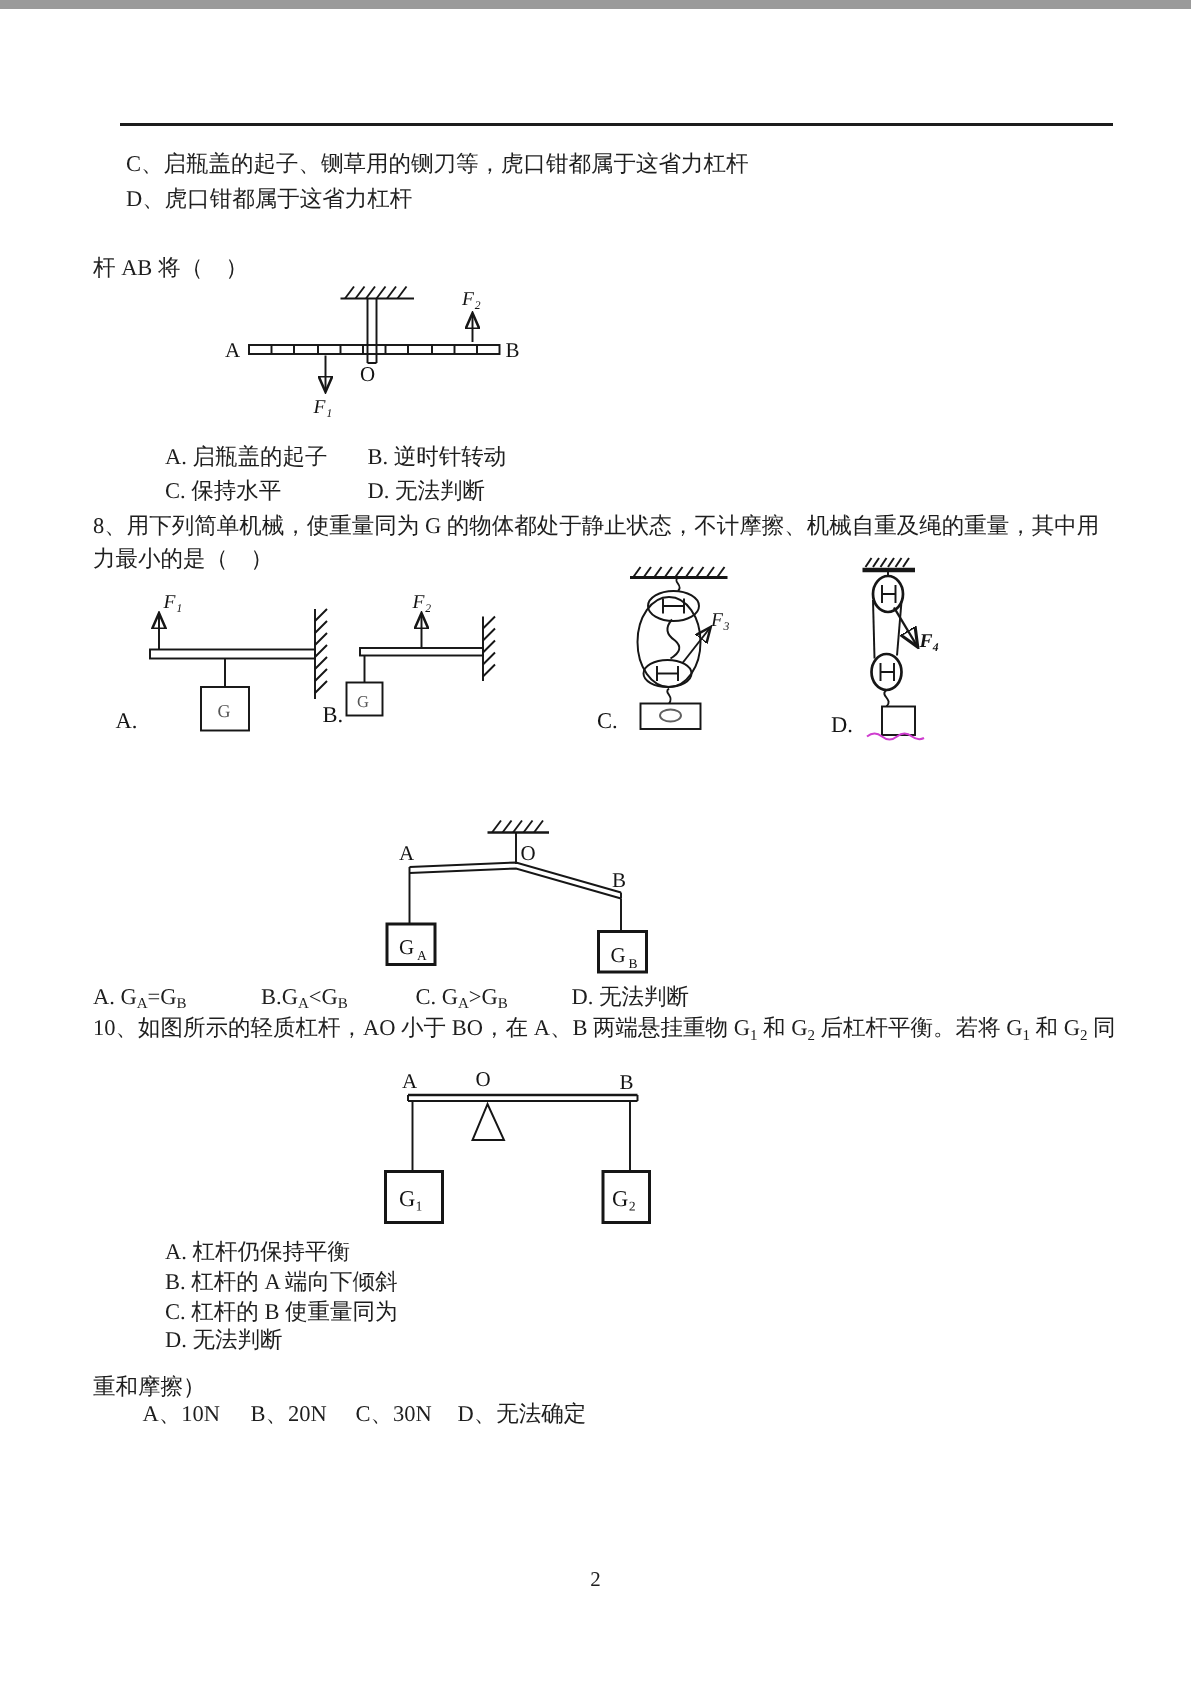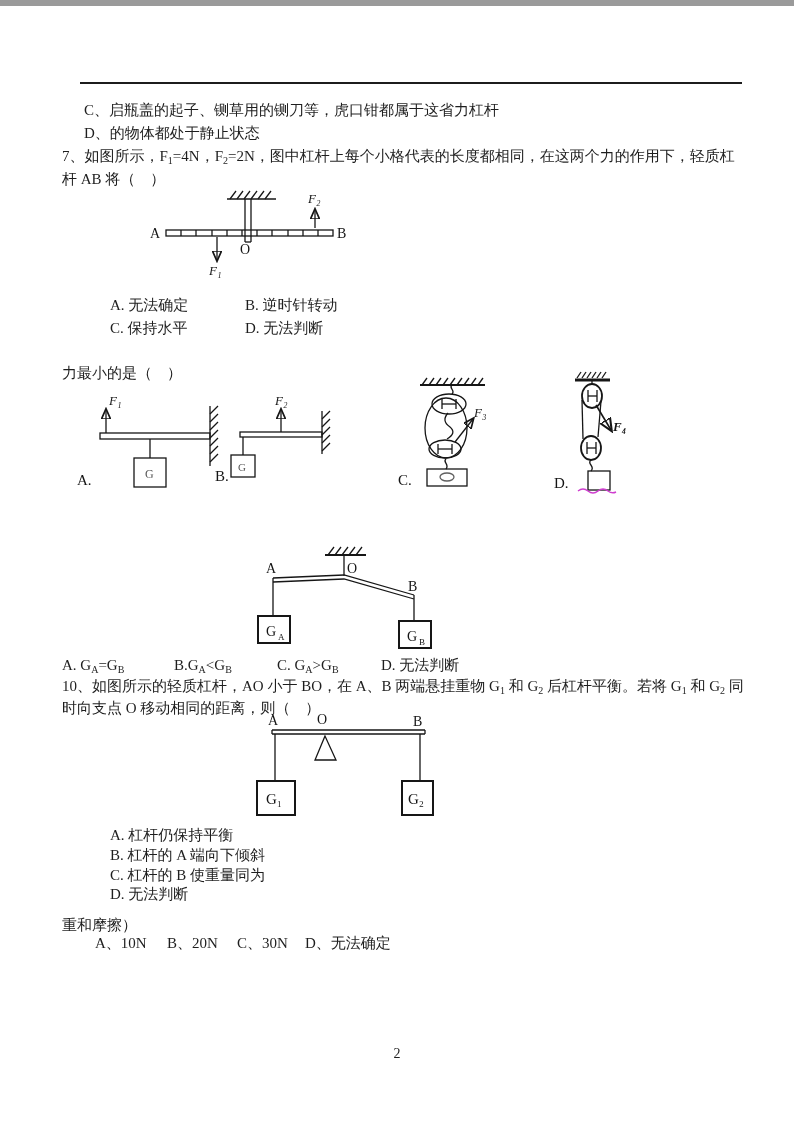--- a/index.html
+++ b/index.html
@@ -20,23 +20,22 @@
   .pagenum{position:absolute;left:0;top:1040px;width:794px;text-align:center;font-size:14px;}
 </style>
 </head>
 <body>
 
 <div class="page">
 
   <div class="rule"></div>
 
   <div class="t" style="left:84px;top:95px">C、启瓶盖的起子、铡草用的铡刀等，虎口钳都属于这省力杠杆</div>
-  <div class="t" style="left:84px;top:118px">D、的物体都处于静止状态</div>
-
-  <div class="t" style="left:62px;top:141px">7、如图所示，F<sub>1</sub>=4N，F<sub>2</sub>=2N，图中杠杆上每个小格代表的长度都相同，在这两个力的作用下，轻质杠</div>
+  <div class="t" style="left:84px;top:118px">D、虎口钳都属于这省力杠杆</div>
+
   <div class="t" style="left:62px;top:164px">杆 AB 将（　）</div>
 
   <div class="fig" style="left:138px;top:180px">
     <svg width="225" height="98" viewBox="0 0 225 98">
       <defs>
         <marker id="ah" markerWidth="9" markerHeight="8" refX="7" refY="4" orient="auto">
           <path d="M0,0.5 L8,4 L0,7.5 Z" fill="#161616" stroke="none"></path>
         </marker>
       </defs>
       <g>
@@ -73,25 +72,26 @@
           <line x1="177" y1="42" x2="177" y2="24" marker-end="url(#ah)"></line>
         </g>
       <text class="flab" x="170" y="17">F₂</text>
       <g>
           <line x1="79" y1="51" x2="79" y2="74" marker-end="url(#ah)"></line>
         </g>
       <text class="flab" x="71" y="89">F₁</text>
     </svg>
   </div>
 
-  <div class="t" style="left:110px;top:290px">A. 无法确定</div>
+  <div class="t" style="left:110px;top:290px">A. 启瓶盖的起子</div>
   <div class="t" style="left:245px;top:290px">B. 逆时针转动</div>
   <div class="t" style="left:110px;top:313px">C. 保持水平</div>
   <div class="t" style="left:245px;top:313px">D. 无法判断</div>
 
+  <div class="t" style="left:62px;top:336px">8、用下列简单机械，使重量同为 G 的物体都处于静止状态，不计摩擦、机械自重及绳的重量，其中用</div>
   <div class="t" style="left:62px;top:358px">力最小的是（　）</div>
 
   <div class="fig" style="left:75px;top:383px">
     <svg width="155" height="105" viewBox="0 0 155 105">
       <text class="flab" x="34" y="16">F₁</text>
       <g>
           <line x1="31" y1="44" x2="31" y2="21" marker-end="url(#ah)"></line>
         </g>
       <rect x="25" y="44" width="110" height="6" fill="#ffffff"></rect>
       <g>
@@ -241,21 +241,20 @@
       <text class="gsub" x="191" y="101">B</text>
     </svg>
   </div>
 
   <div class="t" style="left:62px;top:650px">A. G<sub>A</sub>=G<sub>B</sub></div>
   <div class="t" style="left:174px;top:650px">B.G<sub>A</sub>&lt;G<sub>B</sub></div>
   <div class="t" style="left:277px;top:650px">C. G<sub>A</sub>&gt;G<sub>B</sub></div>
   <div class="t" style="left:381px;top:650px">D. 无法判断</div>
 
   <div class="t" style="left:62px;top:671px">10、如图所示的轻质杠杆，AO 小于 BO，在 A、B 两端悬挂重物 G<sub>1</sub> 和 G<sub>2</sub> 后杠杆平衡。若将 G<sub>1</sub> 和 G<sub>2</sub> 同</div>
-  <div class="t" style="left:62px;top:693px">时向支点 O 移动相同的距离，则（　）</div>
 
   <div class="fig" style="left:238px;top:702px">
     <svg width="210" height="112" viewBox="0 0 210 112">
       <text class="endlab" x="30" y="17">A</text>
       <text class="endlab" x="79" y="16">O</text>
       <text class="endlab" x="175" y="18">B</text>
       <g>
         <line x1="34" y1="22" x2="187" y2="22" style="stroke-width:1.6"></line>
         <line x1="34" y1="26" x2="187" y2="26"></line>
         <line x1="34" y1="22" x2="34" y2="26"></line>

